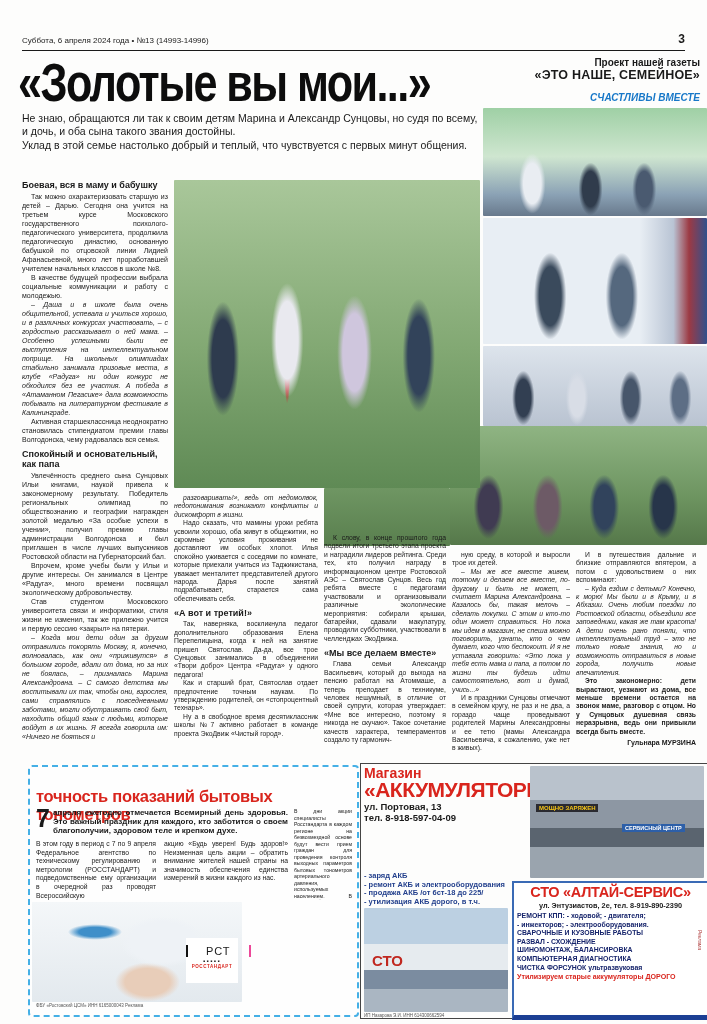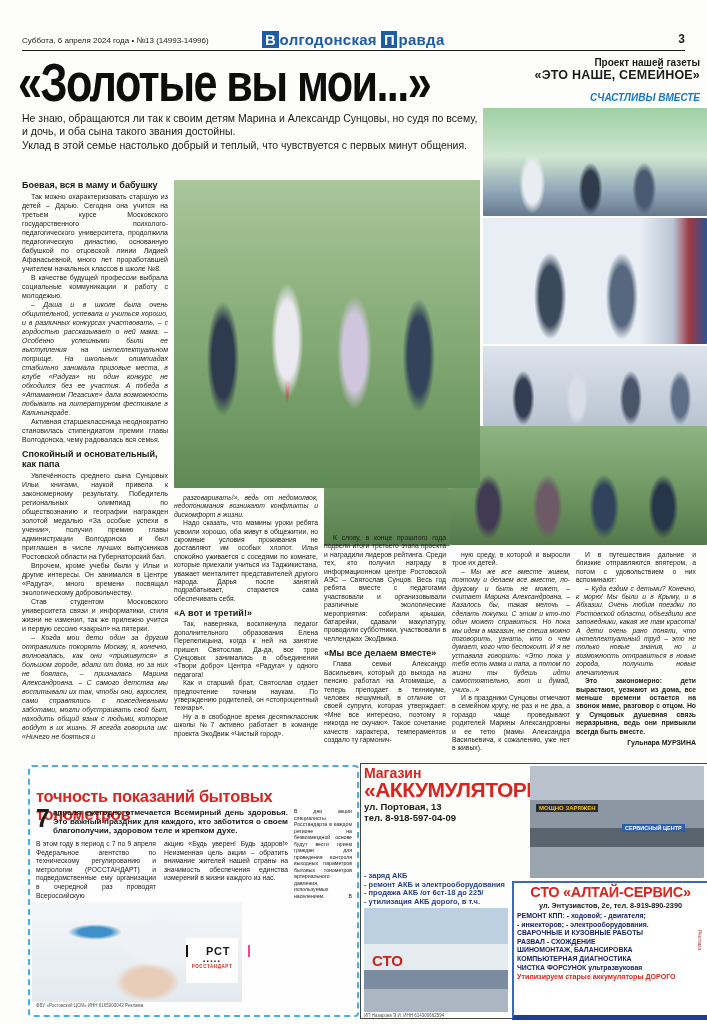--- a/index.html
+++ b/index.html
@@ -79,21 +79,21 @@
   .hintro{font-size:8px;line-height:9.2px;font-weight:bold;text-align:justify;}
   .dropcap{float:left;font-size:25px;line-height:21px;font-weight:bold;margin:0 3px 0 0;}
   .hcol{font-size:6.8px;line-height:8.6px;text-align:justify;}
   .hcolC{font-size:5.2px;line-height:6.5px;text-align:justify;}
   .datebox{border:1px solid #8a98a8;background:#fff;text-align:center;padding-top:5px;}
   .datebox .d1{color:#d9251d;font-weight:bold;font-size:13px;}
   .datebox .d2{color:#d9251d;font-weight:bold;font-size:7.5px;margin:2px 0 3px;}
   .datebox .dn{color:#1c3f94;font-weight:bold;font-size:7.3px;line-height:9.5px;}
   .fineprint{font-size:4.5px;color:#555;}
   .rstlogo{background:#fff;text-align:center;padding-top:3px;}
-  .rstlogo .t{font-weight:bold;font-size:11px;letter-spacing:1px;border-left:2px solid #111;border-right:2px solid #ec4899;padding:0 18px;}
+  .rstlogo .t{font-weight:normal;font-size:11px;letter-spacing:1px;border-left:2px solid #111;border-right:2px solid #ec4899;padding:0 18px;}
   .rstlogo .bars{letter-spacing:1.5px;font-size:6px;line-height:5px;}
   .rstlogo .c{color:#d9251d;font-size:4.5px;font-weight:bold;letter-spacing:.6px;}
   
   .adframe{border:1px solid #444;}
   .adr1{color:#d9251d;font-weight:bold;font-size:14px;line-height:14px;}
   .adr2{color:#d9251d;font-weight:bold;font-size:21px;line-height:21px;letter-spacing:-.5px;}
   .adaddr{font-size:9.5px;font-weight:bold;line-height:11px;}
   .adlist p{margin:0;font-size:7.5px;line-height:8.7px;font-weight:bold;color:#223f8c;text-indent:0;}
   .stobox{border:2px solid #3a6ab5;border-bottom:5px solid #1c3f94;background:#fff;padding:2px 3px;}
   .stotitle{color:#d9251d;font-weight:bold;font-size:14.5px;line-height:15px;text-align:center;letter-spacing:-.3px;}
@@ -101,21 +101,20 @@
   .stolist p{margin:0;font-size:6.9px;line-height:8.6px;font-weight:bold;color:#16246b;}
   .stofoot{color:#d9251d;font-size:7.1px;font-weight:bold;margin-top:1px;}
   .vert{transform:rotate(90deg);transform-origin:left top;font-size:5px;color:#b04040;white-space:nowrap;}
 </style>
 </head>
 <body>
 
 <div class="page">
 
   <div class="abs dateline" style="left:22px;top:36px;">Суббота, 6 апреля 2024 года • №13 (14993-14996)</div>
-  <div class="abs masthead" style="left:0;top:31px;"><span class="cap">В</span><span>олгодонская</span>&nbsp;<span class="cap">П</span><span>равда</span></div>
   <div class="abs pagenum" style="right:22px;top:32px;">3</div>
   <div class="abs rule" style="left:22px;right:22px;top:50px;"></div>
 
   <div class="abs projbox" style="left:470px;top:57px;width:230px;">
     <div class="l1">Проект нашей газеты</div>
     <div class="l2">«ЭТО НАШЕ, СЕМЕЙНОЕ»</div>
   </div>
   <div class="abs" style="left:18px;top:54px;width:470px;height:58px;">
     <div class="headline">«Золотые вы мои...»</div>
   </div>

